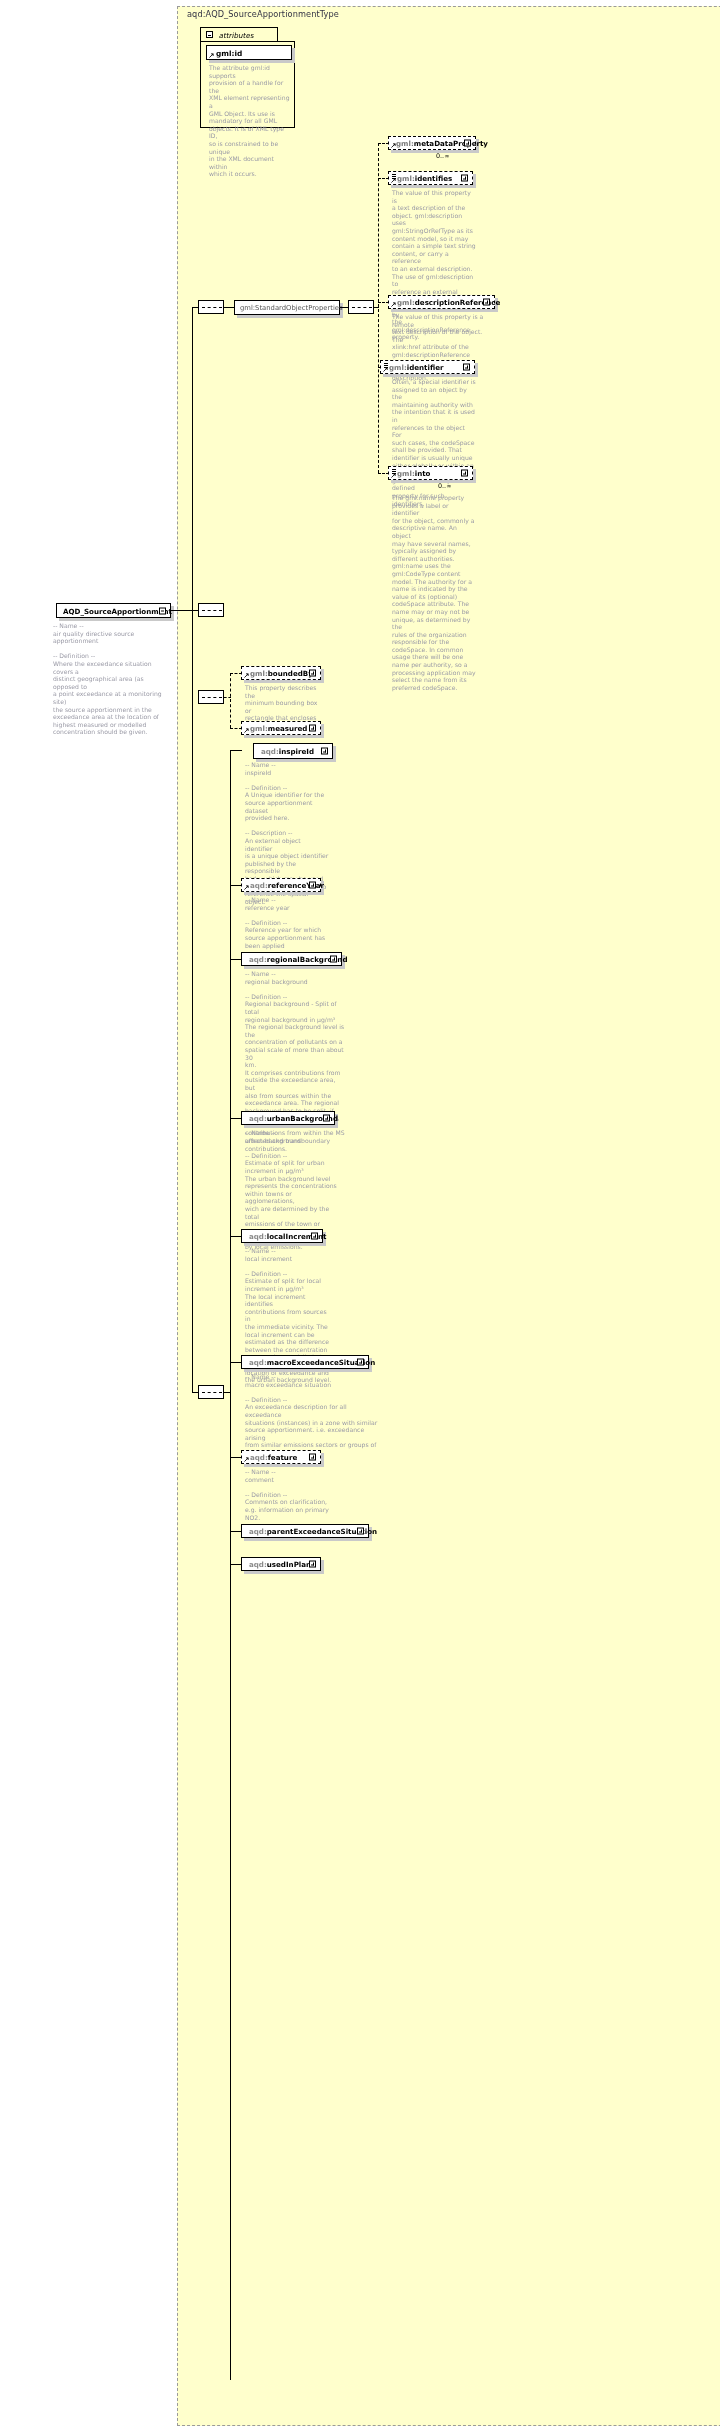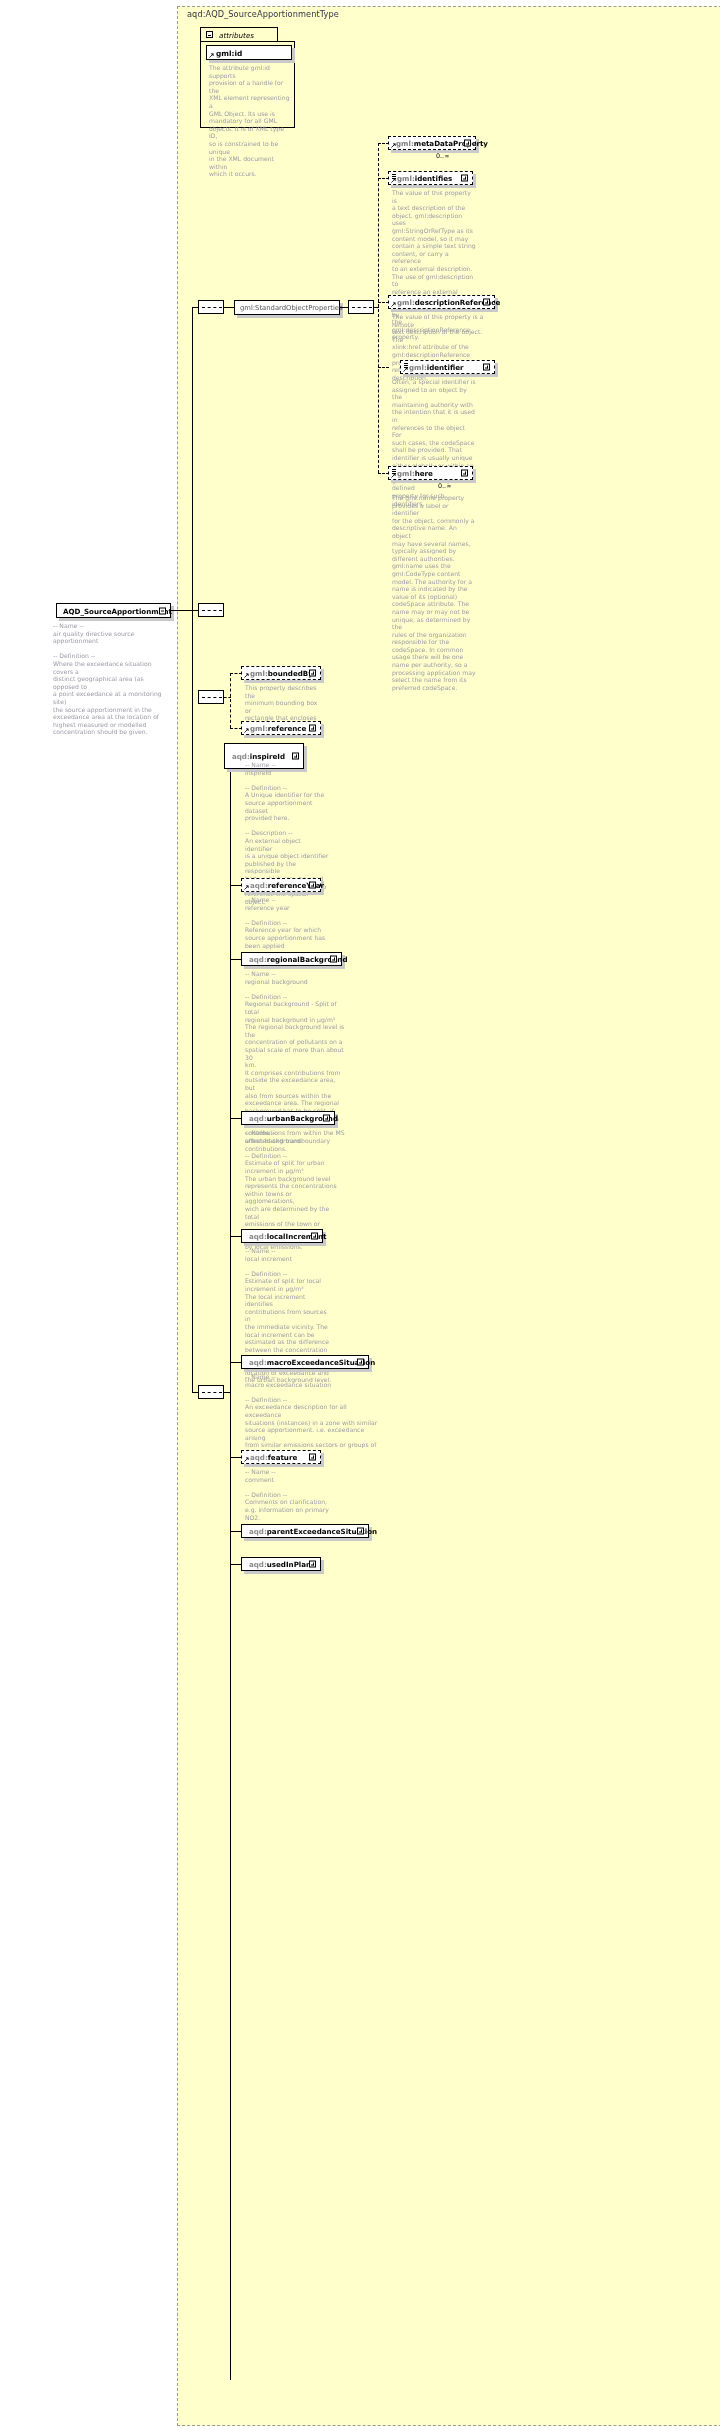--- a/index.html
+++ b/index.html
@@ -253,21 +253,21 @@
       <span class="plusbtn"></span>
     </div>
   </div>
   <div class="doc" style="left:344px;top:313px;width:92px;">The value of this property is a remote
 text description of the object. The
 xlink:href attribute of the
 gml:descriptionReference property
 references the external description.</div>
 
   <div class="ln dash-h" style="left:330px;top:367px;width:11px;"></div>
-  <div class="ebox dashed" style="left:352px;top:360px;width:95px;height:14px;">
+  <div class="ebox dashed" style="left:332px;top:360px;width:95px;height:14px;">
     <div class="shadow"></div>
     <div class="face">
       <div class="lines-tl">
           <i></i>
           <i></i>
           <i></i>
         </div>
       <svg class="arrow-tl" viewBox="0 0 6 6">
         <path d="M0.5 5.5 L5 1 M5 1 L2.4 1 M5 1 L5 3.6" stroke="#000" stroke-width="1" fill="none"></path>
       </svg>
@@ -293,21 +293,21 @@
     <div class="shadow"></div>
     <div class="face">
       <div class="lines-tl">
           <i></i>
           <i></i>
           <i></i>
         </div>
       <svg class="arrow-tl" viewBox="0 0 6 6">
         <path d="M0.5 5.5 L5 1 M5 1 L2.4 1 M5 1 L5 3.6" stroke="#000" stroke-width="1" fill="none"></path>
       </svg>
-      <span class="name" style="left:8px;font-size:7.1px;"><span class="ns">gml:</span><span>here</span></span>
+      <span class="name" style="left:8px;font-size:7.1px;"><span class="ns">gml:</span><span>into</span></span>
       <span class="plusbtn"></span>
     </div>
   </div>
   <div class="occ" style="left:390px;top:482px;">0..∞</div>
   <div class="doc" style="left:344px;top:494px;width:84px;">The gml:name property
 provides a label or identifier
 for the object, commonly a
 descriptive name. An object
 may have several names,
 typically assigned by
@@ -355,30 +355,30 @@
 rectangle that encloses the
 entire feature.</div>
 
   <div class="ln dash-h" style="left:182px;top:728px;width:12px;"></div>
   <div class="ebox dashed" style="left:193px;top:721px;width:80px;height:14px;">
     <div class="shadow"></div>
     <div class="face">
       <svg class="arrow-tl" viewBox="0 0 6 6">
         <path d="M0.5 5.5 L5 1 M5 1 L2.4 1 M5 1 L5 3.6" stroke="#000" stroke-width="1" fill="none"></path>
       </svg>
-      <span class="name" style="left:8px;font-size:7.1px;"><span class="ns">gml:</span><span>reference</span></span>
+      <span class="name" style="left:8px;font-size:7.1px;"><span class="ns">gml:</span><span>measured</span></span>
       <span class="plusbtn"></span>
     </div>
   </div>
 
   <div class="ln v" style="left:182px;top:750px;height:1630px;"></div>
   <div class="ln h" style="left:176px;top:1392px;width:7px;"></div>
 
   <div class="ln h" style="left:182px;top:750px;width:12px;"></div>
-  <div class="ebox" style="left:176px;top:743px;width:80px;height:26px;">
+  <div class="ebox" style="left:205px;top:743px;width:80px;height:16px;">
     <div class="shadow"></div>
     <div class="face">
       <span class="name" style="left:7px;font-size:7.1px;"><span class="ns aqd">aqd:</span><span>inspireId</span></span>
       <span class="plusbtn"></span>
     </div>
   </div>
   <div class="doc" style="left:197px;top:761px;width:84px;">-- Name --
 inspireId
 
 -- Definition --

